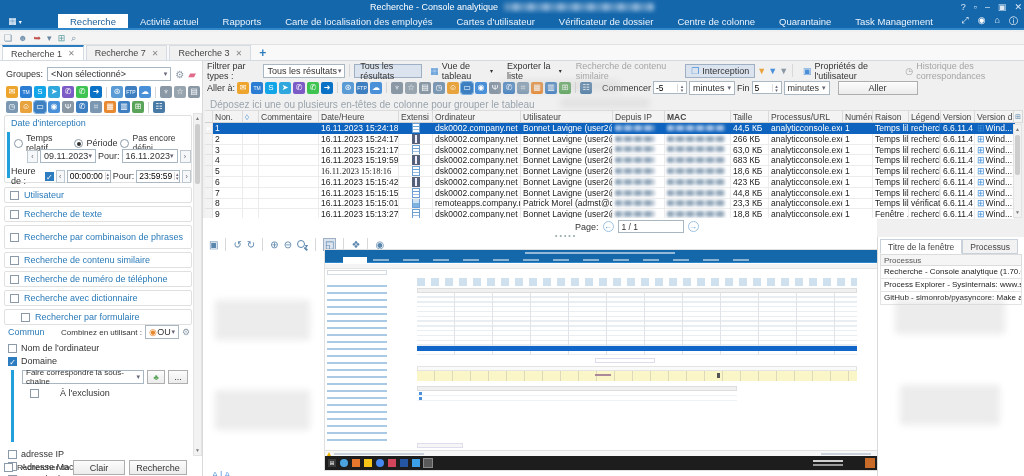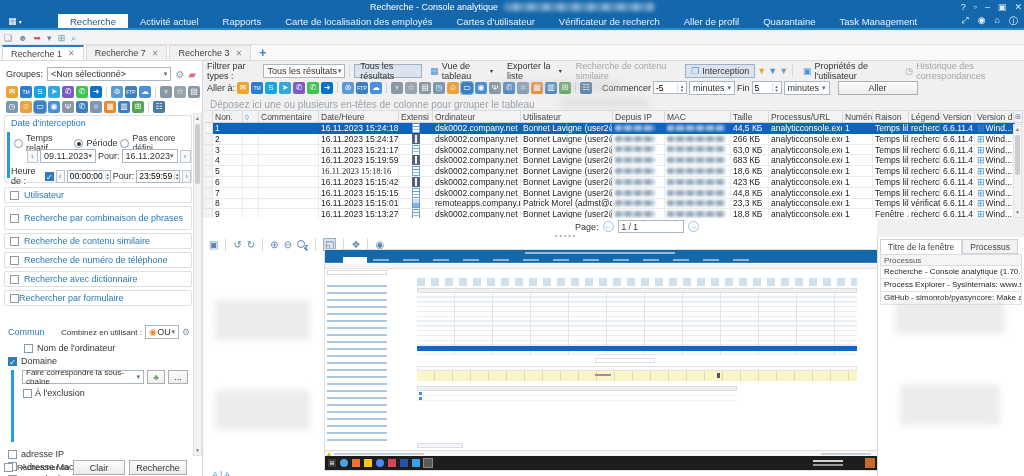--- a/index.html
+++ b/index.html
@@ -148,22 +148,22 @@
     <div id="appbtn">
         <span>▦</span>
         <span style="font-size:6px">▾</span>
       </div>
     <div id="menu-tabs">
         <div class="mtab active">Recherche</div>
         <div class="mtab">Activité actuel</div>
         <div class="mtab">Rapports</div>
         <div class="mtab">Carte de localisation des employés</div>
         <div class="mtab">Cartes d'utilisateur</div>
-        <div class="mtab">Vérificateur de recherch</div>
-        <div class="mtab">Aller de profil</div>
+        <div class="mtab">Vérificateur de dossier</div>
+        <div class="mtab">Centre de colonne</div>
         <div class="mtab">Quarantaine</div>
         <div class="mtab">Task Management</div>
       </div>
   </div>
   <div id="ribbon-icons" class="abs">
       <span>⤢</span>
       <span>◉</span>
       <span>⌂</span>
       <span>ⓘ</span>
     </div>
@@ -280,53 +280,57 @@
           </div>
         <span class="navbtn">›</span>
       </div>
     </div>
 
     <div id="search-sections" class="abs" style="left:4px;top:126px;width:188px">
         <div class="secbox row" style="height: 16px; margin-bottom: 3px; padding: 0px 5px; gap: 5px;">
           <span class="chk"></span>
           <span class="seclink nosel">Utilisateur</span>
         </div>
+        <div class="secbox row" style="height: 16px; margin-bottom: 3px; padding: 0px 5px; gap: 5px;">
+          <span class="chk"></span>
+          <span class="seclink nosel">Recherche de texte</span>
+        </div>
         <div class="secbox row" style="height: 24px; margin-bottom: 3px; padding: 0px 5px; gap: 5px;">
           <span class="chk"></span>
           <span class="seclink nosel">Recherche par combinaison de phrases</span>
         </div>
         <div class="secbox row" style="height: 16px; margin-bottom: 3px; padding: 0px 5px; gap: 5px;">
           <span class="chk"></span>
           <span class="seclink nosel">Recherche de contenu similaire</span>
         </div>
         <div class="secbox row" style="height: 16px; margin-bottom: 3px; padding: 0px 5px; gap: 5px;">
           <span class="chk"></span>
           <span class="seclink nosel">Recherche de numéro de téléphone</span>
         </div>
         <div class="secbox row" style="height: 16px; margin-bottom: 3px; padding: 0px 5px; gap: 5px;">
           <span class="chk"></span>
           <span class="seclink nosel">Recherche avec dictionnaire</span>
         </div>
-        <div class="secbox row" style="height: 16px; margin-bottom: 3px; padding: 0px 5px; ">
+        <div class="secbox row" style="height: 16px; margin-bottom: 3px; padding: 0px 16px; gap: 5px;">
           <span class="chk"></span>
           <span class="seclink nosel">Rechercher par formulaire</span>
         </div>
       </div>
 
     <div class="abs row" style="left:8px;top:264px;width:182px;gap:3px">
       <span class="seclink">Commun</span>
       <span class="lbl9" style="margin-left:auto;font-size:8px">Combinez en utilisant :</span>
       <div class="combo" style="width:34px">
         <span style="color:#e8882f">◉</span>
           <span>OU</span>
           <span class="car">▾</span>
       </div>
       <span style="color:#8a98a6;font-size:9px">⚙</span>
     </div>
-    <div id="common-before" class="abs" style="left:24px;top:281px;width:182px">
+    <div id="common-before" class="abs" style="left:8px;top:281px;width:182px">
         <div class="row" style="height: 12.5px; gap: 4px;">
           <span class="chk"></span>
           <span class="lbl9 nosel">Nom de l'ordinateur</span>
         </div>
       </div>
 
     <div class="abs" style="left:8px;top:295px;width:184px">
       <div class="row" style="gap:4px">
         <span class="chk on">✓</span>
         <span class="lbl9" style="font-weight:normal">Domaine</span>
@@ -335,21 +339,21 @@
       <div class="row" style="margin:4px 0 0 14px;gap:3px">
         <div class="combo" style="width:122px">
             <span style="font-size:8px">Faire correspondre la sous-chaîne</span>
             <span class="car">▾</span>
           </div>
         <span class="btn" style="width:18px;height:14px">
             <span style="color:#5aa45a;font-size:8px">♣</span>
           </span>
         <span class="btn" style="width:20px;height:14px">...</span>
       </div>
-      <div class="row" style="margin:4px 0 0 15px;gap:3px">
+      <div class="row" style="margin:4px 0 0 22px;gap:21px">
         <span class="chk"></span>
         <span class="lbl9">À l'exclusion</span>
       </div>
     </div>
 
     <div id="common-after" class="abs" style="left:8px;top:387px;width:182px">
         <div class="row" style="height: 12.5px; gap: 4px;">
           <span class="chk"></span>
           <span class="lbl9 nosel">adresse IP</span>
         </div>
@@ -481,21 +485,21 @@
       <div class="g-h">
         <div class="g-hc" style="width: 8px;"></div>
         <div class="g-hc" style="width: 30px;">Non.</div>
         <div class="g-hc" style="width: 16px;"><span style="color:#5b9bd5;font-size:8px">◊</span></div>
         <div class="g-hc" style="width: 60px;">Commentaire</div>
         <div class="g-hc" style="width: 80px;">Date/Heure</div>
         <div class="g-hc" style="width: 34px;">Extensi</div>
         <div class="g-hc" style="width: 88px;">Ordinateur</div>
         <div class="g-hc" style="width: 92px;">Utilisateur</div>
         <div class="g-hc" style="width: 52px;">Depuis IP</div>
-        <div class="g-hc" style="width: 66px;">MAC</div>
+        <div class="g-hc" style="width: 66px; font-weight: bold;">MAC</div>
         <div class="g-hc" style="width: 38px;">Taille</div>
         <div class="g-hc" style="width: 74px;">Processus/URL</div>
         <div class="g-hc" style="width: 30px;">Numéro d'éc</div>
         <div class="g-hc" style="width: 36px;">Raison</div>
         <div class="g-hc" style="width: 32px;">Légende</div>
         <div class="g-hc" style="width: 34px;">Version de l'</div>
         <div class="g-hc" style="width: 40px;">Version du s</div>
       </div>
       <div class="g-r sel">
         <div class="g-c mk" style="width: 8px;">▸</div>

